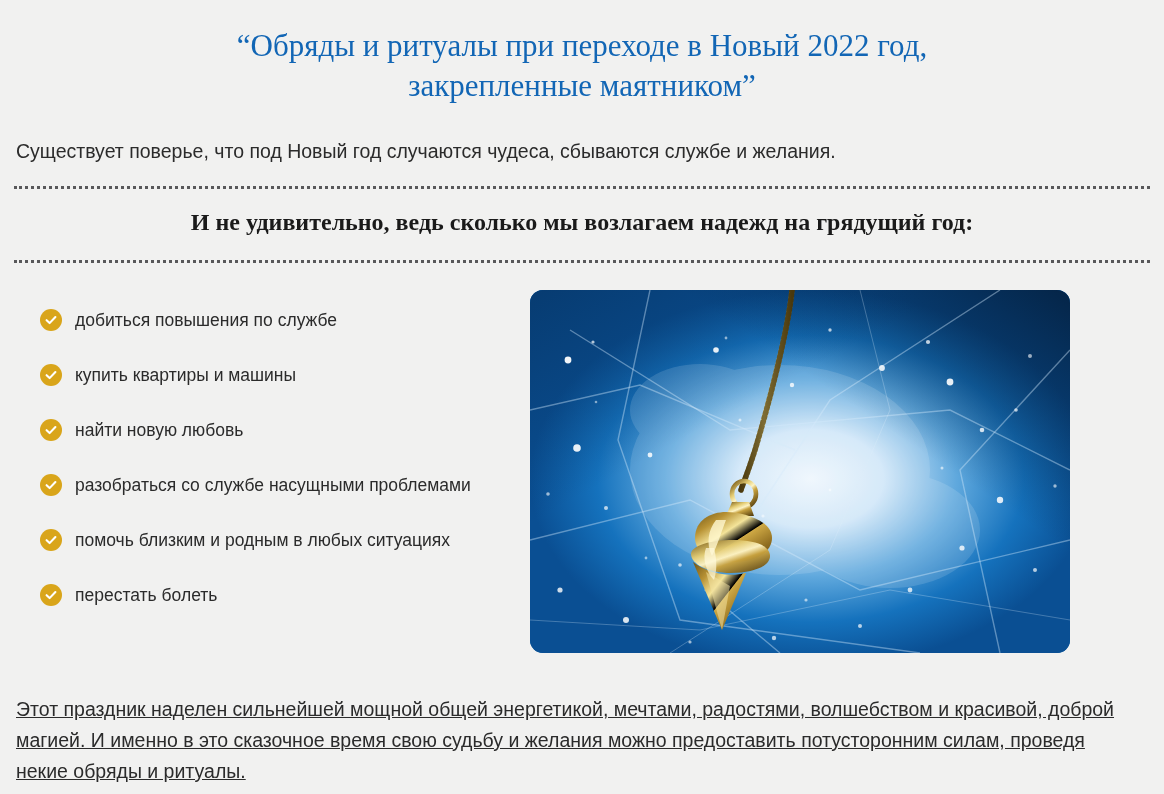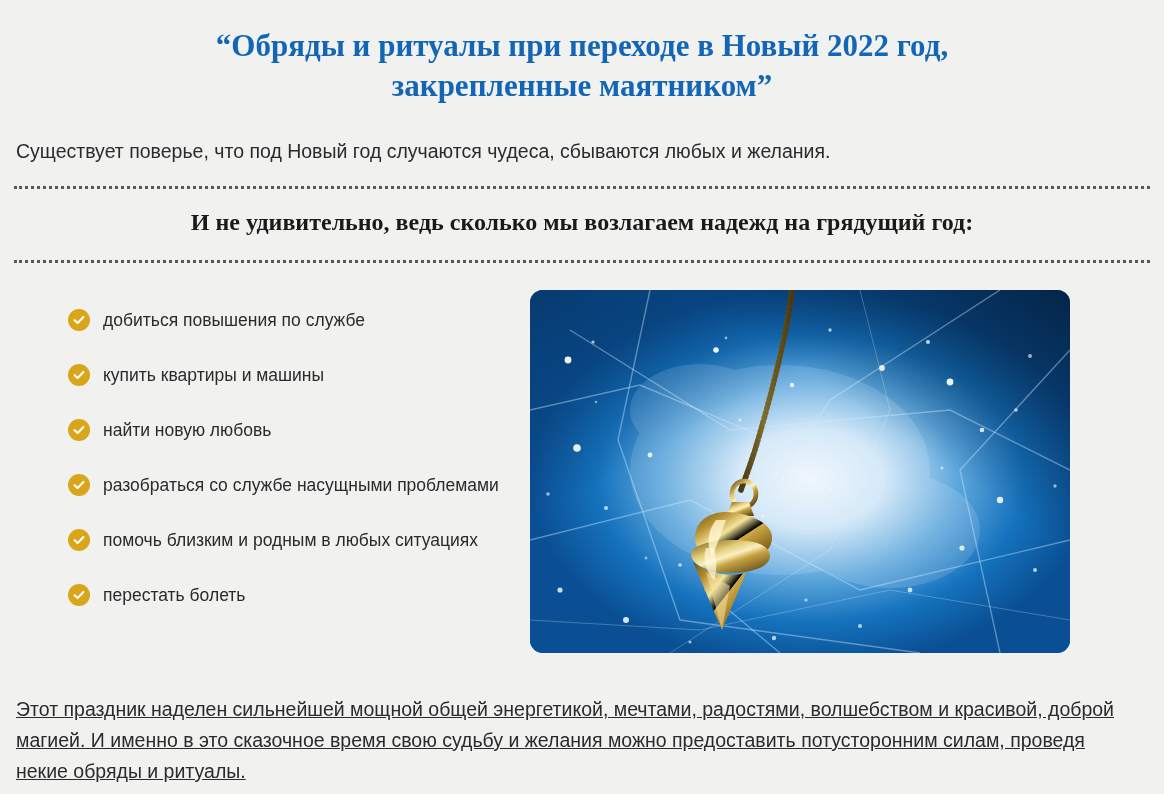--- a/index.html
+++ b/index.html
@@ -21,21 +21,21 @@
     height: 794px;
     box-sizing: border-box;
   }
 
   
   .title {
     margin: 0;
     padding: 26px 140px 0 140px;
     text-align: center;
     font-family: "Liberation Serif", "DejaVu Serif", serif;
-    font-weight: bold;
+    font-weight: normal;
     font-size: 31px;
     line-height: 1.3;
     color: #1266b5;
     letter-spacing: 0px;
   }
   .title .tline {
     display: block;
   }
 
   
@@ -72,21 +72,21 @@
 
   
   .content-row {
     position: relative;
     margin-top: 30px;
     height: 375px;
   }
 
   .checklist {
     position: absolute;
-    left: 68px;
+    left: 40px;
     top: 0;
     width: 510px;
     list-style: none;
     margin: 0;
     padding: 0;
   }
   .checklist li {
     display: flex;
     align-items: center;
     height: 55px;
@@ -139,21 +139,21 @@
 </head>
 <body>
 
 <div class="page">
 
   <h1 class="title">
     <span class="tline">“Обряды и ритуалы при переходе в Новый 2022 год,</span>
     <span class="tline">закрепленные маятником”</span>
   </h1>
 
-  <p class="intro">Существует поверье, что под Новый год случаются чудеса, сбываются любых и желания.</p>
+  <p class="intro">Существует поверье, что под Новый год случаются чудеса, сбываются службе и желания.</p>
 
   <hr class="divider divider-1">
 
   <p class="subtitle">И не удивительно, ведь сколько мы возлагаем надежд на грядущий год:</p>
 
   <hr class="divider divider-2">
 
   <div class="content-row">
 
     <ul class="checklist">

